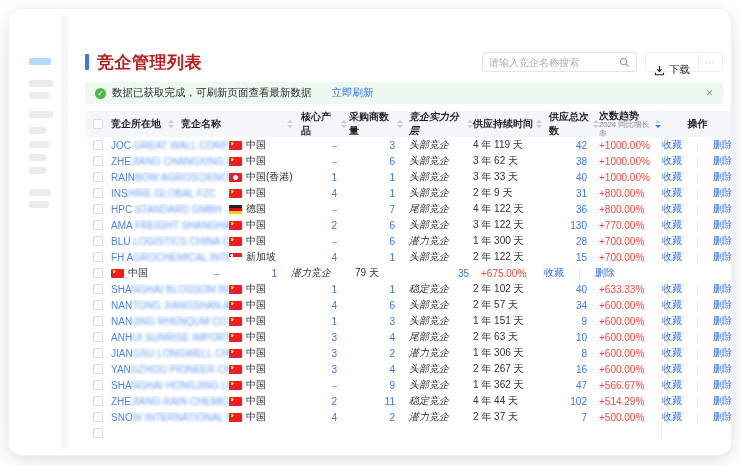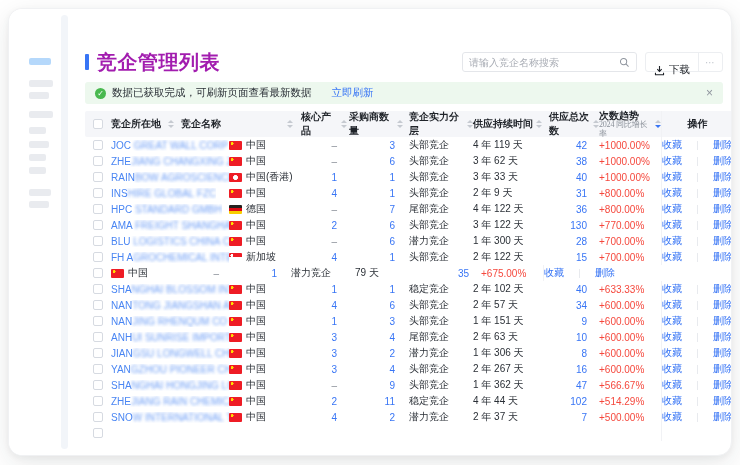--- a/index.html
+++ b/index.html
@@ -13,23 +13,23 @@
   .t-red{background:var(--light-red,#f25a52);} .t-yellow{background:var(--light-yellow,#f5a623);} .t-green{background:var(--light-green,#35c262);}
   
   .sidebar { position:absolute; left:0; top:0; bottom:0; width:60px; background:#fff; }
   .sidebar-track { position:absolute; right:1px; top:6px; bottom:6px; width:7px; border-radius:4px; background:#f2f5f9; }
   .sbar { position:absolute; left:20px; height:7px; border-radius:2px; background:#e9ebef; }
   .sbar.active { background:#b5d8fb; }
   
   .main { position:absolute; left:60px; right:0; top:0; bottom:0; padding:42px 8px 0 16px; }
   .titlebar { display:flex; align-items:center; height:22px; margin-bottom:9px; }
   .accent { width:4px; height:16px; border-radius:1px; background:var(--accent); margin-right:8px; }
-  .page-title { font-size:20px; font-weight:bold; color:#a21caf; letter-spacing:.5px; }
+  .page-title { font-size:17px; font-weight:bold; color:#b91c1c; letter-spacing:.5px; }
   .title-right { margin-left:auto; display:flex; align-items:center; gap:8px; }
-  .search-box { width:175px; height:20px; border:1px solid #e4e6ea; border-radius:3px;
+  .search-box { width:155px; height:20px; border:1px solid #e4e6ea; border-radius:3px;
     display:flex; align-items:center; padding:0 6px; background:#fff; }
   .search-box input { border:0; outline:0; flex:1; font-size:10px; color:#303133;
     font-family:inherit; background:transparent; min-width:0; }
   .search-box input::placeholder { color:#a9adb5; }
   .dl-group { display:flex; align-items:center; height:20px; border:1px solid #eceef1; border-radius:3px; }
   .dl-btn { display:flex; align-items:center; gap:4px; padding:0 8px; font-size:10.5px;
     color:#1f2329; cursor:pointer; height:100%;margin-top:16px; }
   .more-btn { padding:0 6px; color:#c4c8cf; font-size:10px; border-left:1px solid #eceef1;
     height:100%; display:flex; align-items:center; letter-spacing:1px; }
   
@@ -46,35 +46,35 @@
   .thead { height:26px; background:#f5f6f9; border-radius:2px; }
   .th { font-size:10px; font-weight:bold; color:#1f2329; display:flex; align-items:center; height:100%; }
   .tr { height:16px; }
   .td { font-size:10px; color:#2a2f36; display:flex; align-items:center; height:100%;
     white-space:nowrap; overflow:hidden; }
   .c-check{width:26px; padding-left:8px;}
   .c-name{width:118px;}
   .c-country{width:70px; gap:4px;}
   .c-core{width:48px; justify-content:flex-end; padding-right:10px;}
   .c-buyers{width:56px; justify-content:flex-end; padding-right:8px;}
-  .c-tier{width:70px; padding-left:6px;}
+  .c-tier{width:70px; padding-left:6px;font-style:italic;}
   .c-duration{width:74px;text-align:center;}
   .c-total{width:52px; justify-content:flex-end; padding-right:12px;}
   .c-trend{width:62px;}
   .c-action{width:72px; justify-content:space-between; gap:0; border-left:1px solid #f1f2f5;}
   .thead .c-core, .thead .c-buyers, .thead .c-total { justify-content:flex-start; padding-right:0; padding-left:2px; }
   .thead .c-action { justify-content:center; }
   .checkbox { width:10px; height:10px; border:1px solid #d6dae1; border-radius:2px; background:#fff; display:block; }
   .sort { display:inline-flex; flex-direction:column; align-items:center; margin-left:3px; }
   .sort i { display:block; width:0; height:0; border-left:3px solid transparent; border-right:3px solid transparent; }
   .sort .up { border-bottom:3.5px solid #c6cad1; }
   .sort .dn { border-top:3.5px solid #c6cad1; margin-top:1.5px; }
   .sort.desc .dn { border-top-color:var(--accent); }
   .ml-auto { margin-left:auto; margin-right:6px; }
-  .trend-head { display:flex; flex-direction:column; justify-content:center; line-height:1.1;font-family:Liberation Serif, serif; }
+  .trend-head { display:flex; flex-direction:column; justify-content:center; line-height:1.1; }
   .trend-sub { font-size:8px; font-weight:normal; color:#8a9099; letter-spacing:-.2px; }
   .name-link { color:#4a86f3; cursor:pointer; overflow:hidden; white-space:nowrap; }
   .blurred { filter:blur(1.8px); opacity:.8; }
   .flag { width:13px; height:9px; border-radius:1px; flex:0 0 auto; display:block; }
   .flag-cn { background:radial-gradient(circle at 24% 30%, #ffde00 0 1.3px, rgba(0,0,0,0) 1.6px), #ee1c25; }
   .flag-hk { background:radial-gradient(circle at 50% 50%, #fff 0 2.2px, rgba(0,0,0,0) 2.5px), #ee1c25; }
   .flag-de { background:linear-gradient(#26211f 0 33%, #dd0b15 33% 66%, #f8ce00 66%); }
   .flag-sg { background:radial-gradient(circle at 22% 26%, #fff 0 1.3px, rgba(0,0,0,0) 1.6px),
              linear-gradient(#ee1c25 0 50%, #fff 50%); }
   .num-link { color:var(--accent); }

